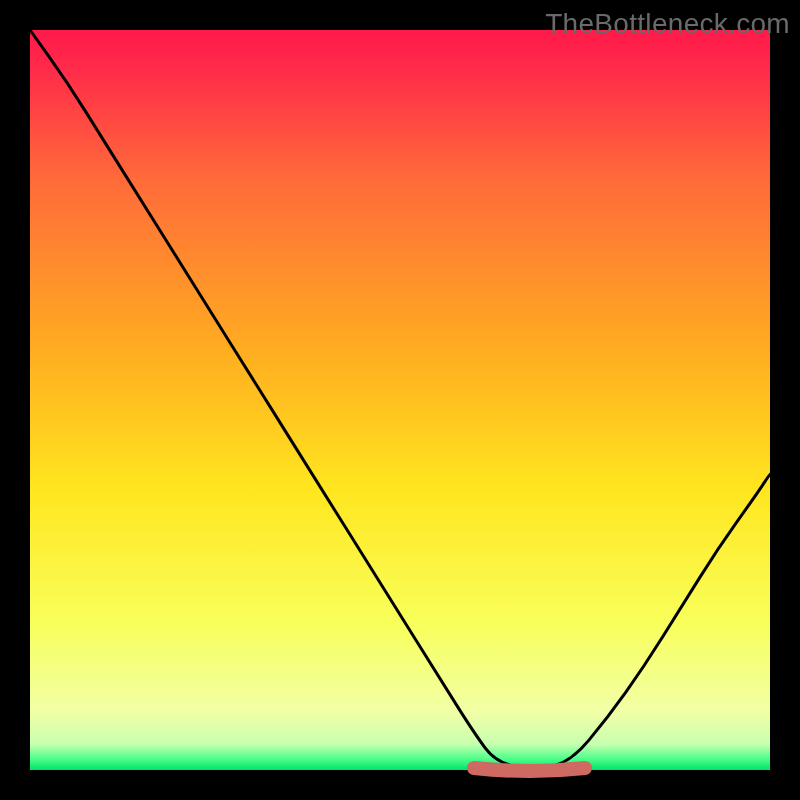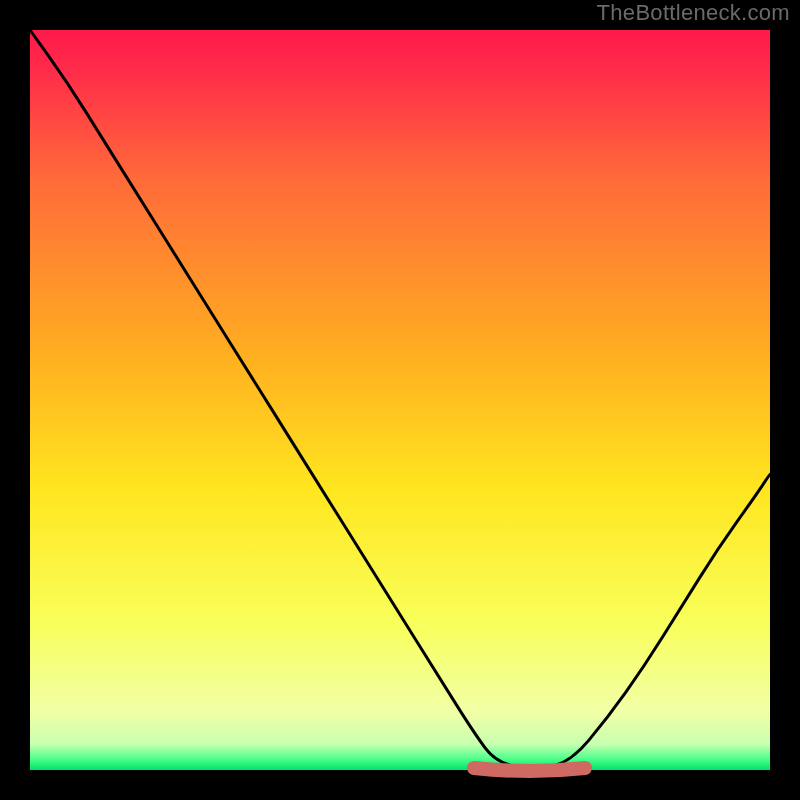--- a/index.html
+++ b/index.html
@@ -10,24 +10,24 @@
     background: #000;
     overflow: hidden;
   }
   .wrap {
     position: relative;
     width: 800px;
     height: 800px;
   }
   .watermark {
     position: absolute;
-    top: 0;
+    top: 8px;
     right: 10px;
     font-family: Arial, Helvetica, sans-serif;
-    font-size: 22px;
+    font-size: 28px;
     font-weight: 500;
     color: #6a6a6a;
     letter-spacing: 0.3px;
     user-select: none;
   }
   svg {
     display: block;
   }
 </style>
 </head>

